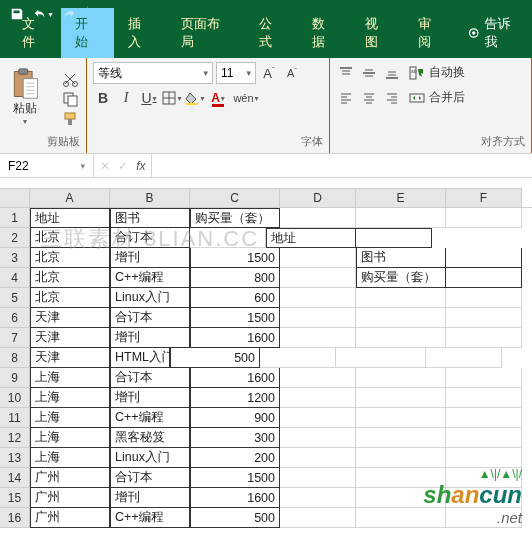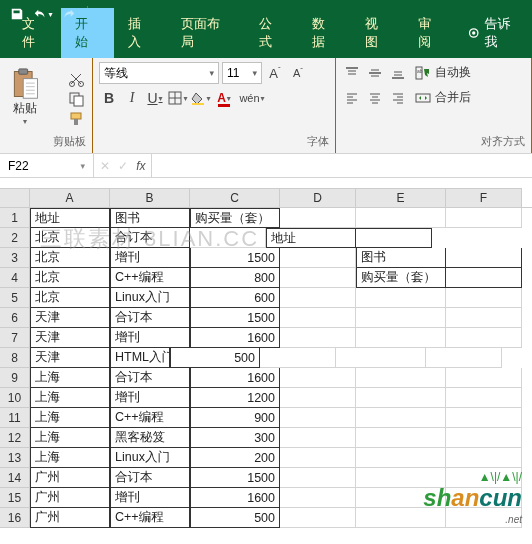--- a/index.html
+++ b/index.html
@@ -12,21 +12,21 @@
 
 .ribbon-tabs { background: #0a6332; height: 30px; display: flex; align-items: flex-end; padding-left: 8px; }
 .ribbon-tabs .tab { color: #fef9c3; padding: 7px 14px; font-size: 13px; cursor: pointer; }
 .ribbon-tabs .tab.active { background: #7dd3fc; color: #0a6332; }
 .ribbon-tabs .tell-me { color: #fff; display: flex; align-items: center; gap: 4px; padding: 7px 10px; font-size: 13px; }
 .ribbon-tabs .tell-me svg { fill: #fff; }
 
 .ribbon { background: #f3f3f3; border-bottom: 1px solid #d4d4d4; height: 96px; display: flex; }
 .ribbon-group { border-right: 1px solid #a16207; padding: 4px 6px 2px 6px; display: flex; flex-direction: column; justify-content: space-between; }
 .ribbon-group-label { text-align: right; color: #666; font-size: 11px; padding: 2px 0; }
-.ribbon-group-body { flex: 1; display: flex; align-items: center; gap: 22px; }
+.ribbon-group-body { flex: 1; display: flex; align-items: center; gap: 16px; }
 
 .paste-btn { display: flex; flex-direction: column; align-items: center; padding: 2px 4px; cursor: pointer; }
 .paste-btn .icon { width: 30px; height: 32px; }
 .paste-btn .lbl { font-size: 12px; color: #333; }
 .clip-side { display: flex; flex-direction: column; gap: 4px; margin-left: 2px; margin-top: 4px; }
 .clip-side .mini { width: 18px; height: 16px; cursor: pointer; }
 
 .font-group-body { display: flex; flex-direction: column; gap: 4px; width: 230px; }
 .font-row { display: flex; align-items: center; gap: 3px; }
 .combo { border: 1px solid #c0c0c0; background: #fff; height: 22px; display: flex; align-items: center; padding: 0 4px; font-size: 12px; }
@@ -67,21 +67,21 @@
 .cell.bord-left { border-left: 1px solid #333; }
 .cell.bord-right { border-right: 1px solid #333; }
 
 .watermark { position: absolute; top: 224px; left: 40px; font-size: 22px; color: rgba(150,150,150,0.45); font-family: Arial,sans-serif; letter-spacing: 2px; pointer-events: none; z-index: 5; }
 
 .logo { position: absolute; right: 10px; bottom: 18px; pointer-events: none; z-index: 6; text-align: right; }
 .logo .brand { font-size: 24px; font-weight: bold; font-style: italic; }
 .logo .sh { color: #2d9b3a; }
 .logo .an { color: #d98c1f; }
 .logo .cun { color: #0f766e; }
-.logo .net { font-size: 10px; color: #666; font-style: italic; }
+.logo .net { font-size: 15px; color: #666; font-style: italic; }
 .logo .grass { font-size: 12px; color: #2d9b3a; }
 </style>
 </head>
 <body>
 
 <div class="titlebar">
   <div class="tb-btn">
     <svg width="14" height="14" viewBox="0 0 16 16">
         <path d="M2 2h10l2 2v10H2V2zm2 2v3h7V4H4zm1 6h6v3H5v-3z"></path>
       </svg>

